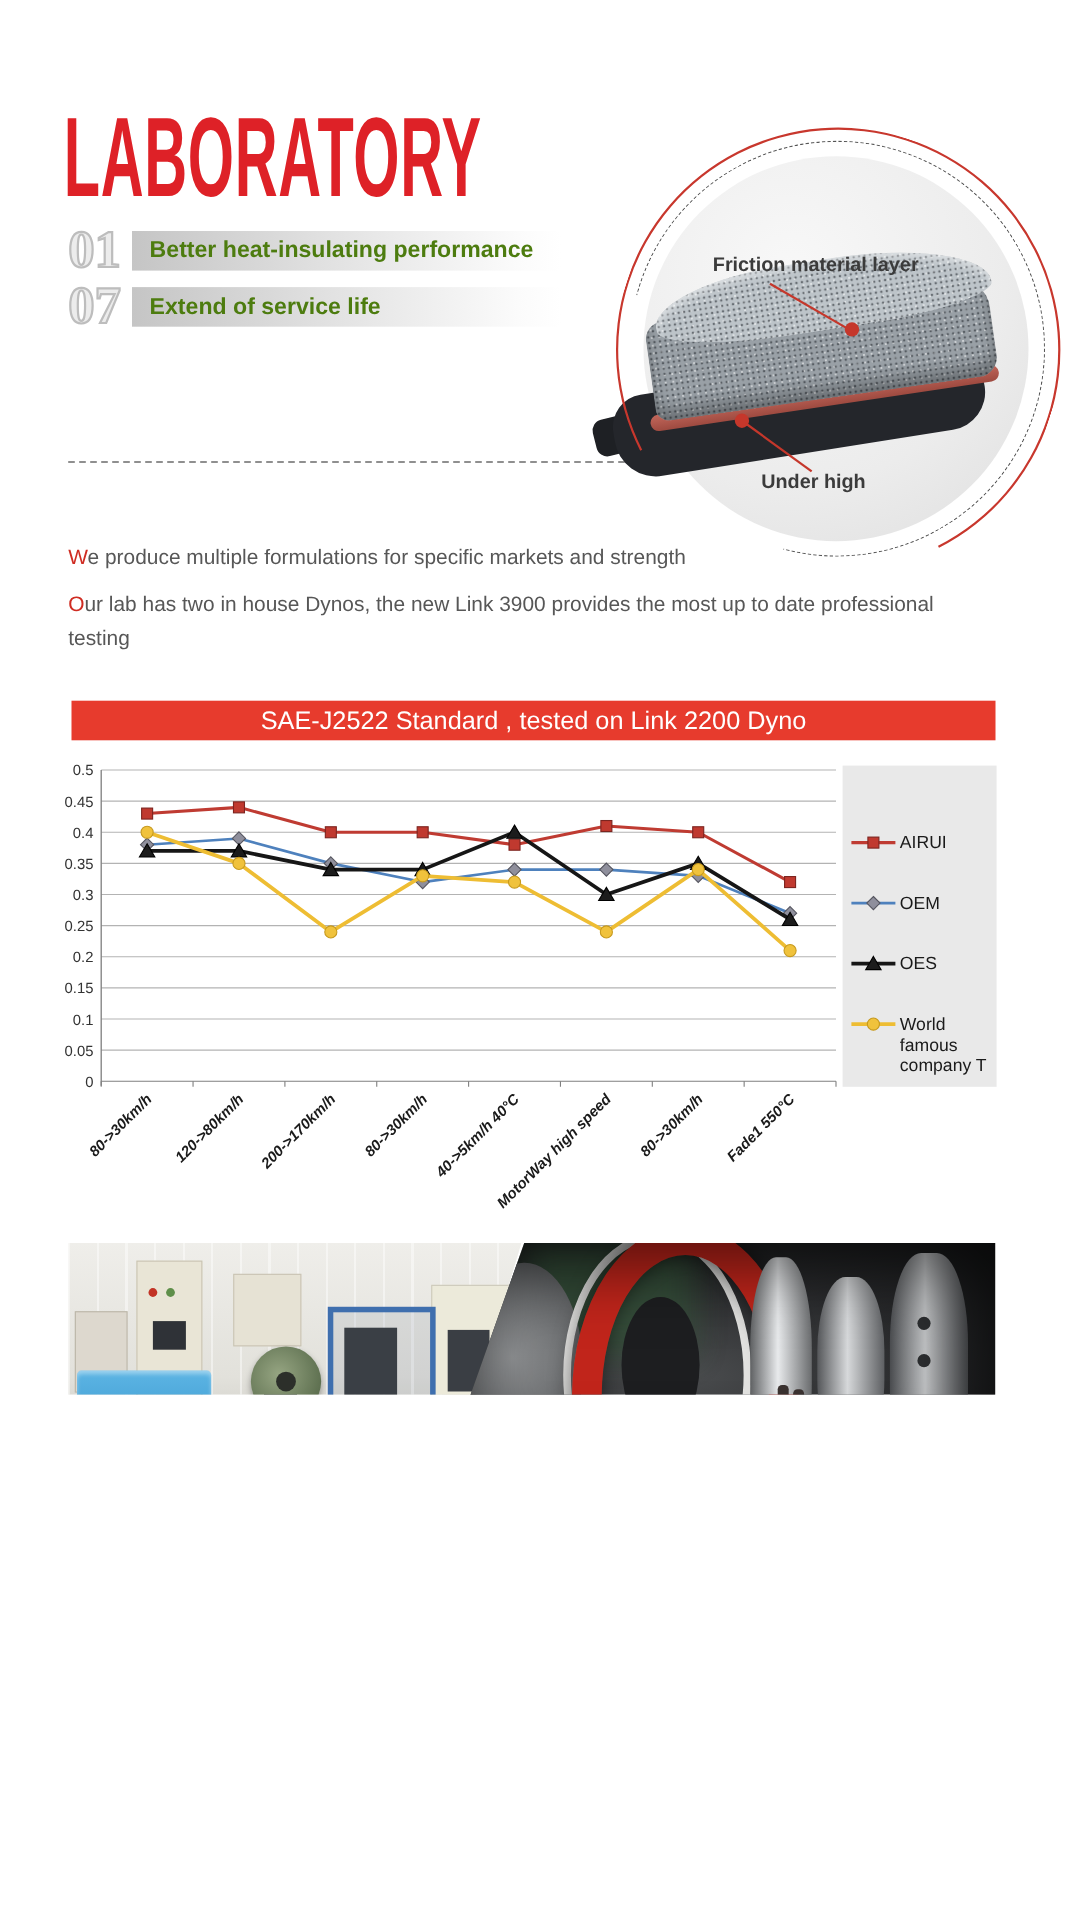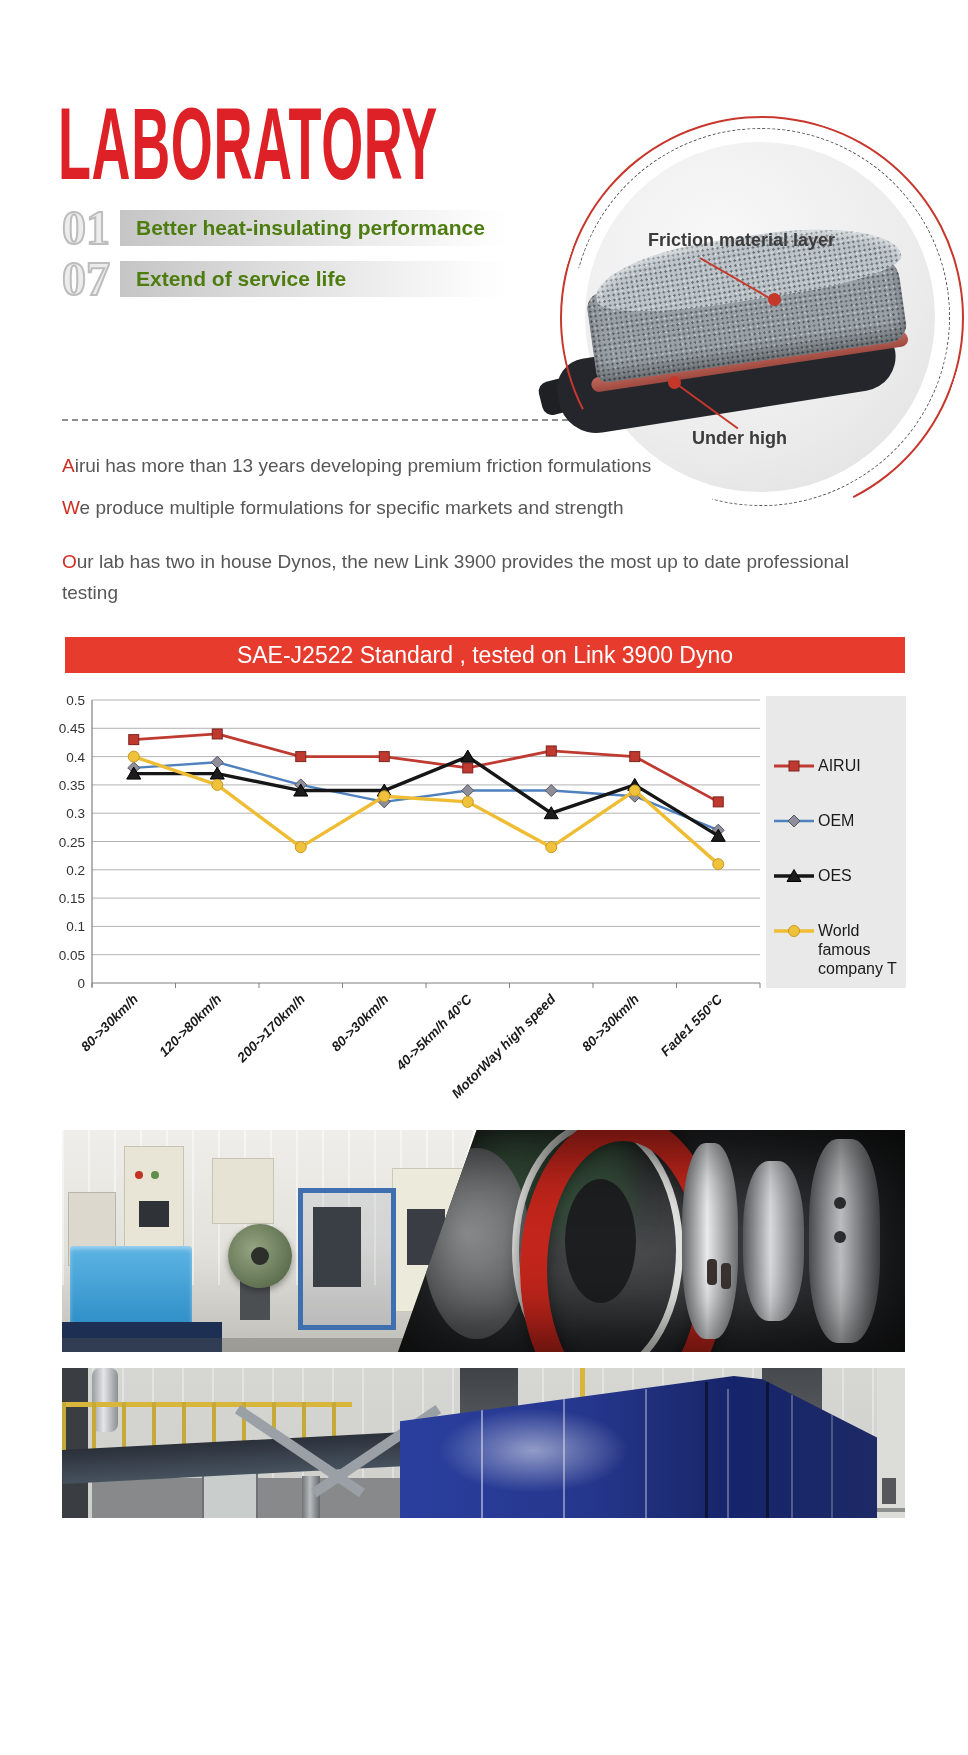--- a/index.html
+++ b/index.html
@@ -1,16 +1,16 @@
 <!DOCTYPE html>
 <html><head>
 <meta charset="utf-8">
 <style>
   html,body{margin:0;padding:0;background:#ffffff;}
-  .page{position:relative;width:968px;height:1518px;background:#fff;overflow:hidden;
+  .page{position:relative;width:968px;height:1268px;background:#fff;overflow:hidden;
         font-family:"Liberation Sans",sans-serif;}
   .abs{position:absolute;}
   
   .title{position:absolute;left:58px;top:86px;font-size:90px;font-weight:700;color:#de2127;
          letter-spacing:1px;transform:scale(.60,1.14);transform-origin:0 0;white-space:nowrap;}
   
   .feat{position:absolute;left:62px;width:448px;height:42px;}
   .feat-bar{position:absolute;left:58px;top:2px;width:390px;height:36px;
             background:linear-gradient(90deg,#c5c5c5 0%,#e7e7e7 55%,#fbfbfb 90%,#fff 100%);}
   .feat-num{position:absolute;left:0;top:-8px;font-family:"Liberation Serif",serif;
@@ -95,25 +95,24 @@
   </div>
   <div class="arc-red"></div>
   <div class="arc-dash"></div>
   <div class="pad-label" style="left:648px;top:230px;">Friction material layer</div>
   <div class="lead-line" style="left:700px;top:257px;width:86px;transform:rotate(30deg);"></div>
   <div class="lead-dot" style="left:768px;top:293px;"></div>
   <div class="lead-dot" style="left:668px;top:376px;"></div>
   <div class="lead-line" style="left:678px;top:384px;width:74px;transform:rotate(36deg);"></div>
   <div class="pad-label" style="left:692px;top:428px;">Under high</div>
 
-  <div class="para" style="top:450px;"><span class="lead">A</span><span>irui  has more than 13 years developing premium friction formulations</span></div>
   <div class="para" style="top:492px;"><span class="lead">W</span><span>e produce multiple formulations for specific markets and strength</span></div>
-  <div class="para" style="top:534px;margin-top:12px;"><span class="lead">O</span><span>ur lab has two in house Dynos, the new Link 3900 provides the most up to date professional testing</span></div>
-
-  <div class="banner">SAE-J2522 Standard , tested on Link 3900 Dyno</div>
+  <div class="para" style="top:534px;"><span class="lead">O</span><span>ur lab has two in house Dynos, the new Link 3900 provides the most up to date professional testing</span></div>
+
+  <div class="banner">SAE-J2522 Standard , tested on Link 2200 Dyno</div>
 
   <svg id="chart-svg" width="860" height="415">
       <line x1="42" y1="12" x2="710" y2="12" stroke="#b3b3b3" stroke-width="1"></line>
       <text x="35" y="17" text-anchor="end" font-size="13.5" fill="#333">0.5</text>
       <line x1="42" y1="40.3" x2="710" y2="40.3" stroke="#b3b3b3" stroke-width="1"></line>
       <text x="35" y="45.3" text-anchor="end" font-size="13.5" fill="#333">0.45</text>
       <line x1="42" y1="68.6" x2="710" y2="68.6" stroke="#b3b3b3" stroke-width="1"></line>
       <text x="35" y="73.6" text-anchor="end" font-size="13.5" fill="#333">0.4</text>
       <line x1="42" y1="96.9" x2="710" y2="96.9" stroke="#b3b3b3" stroke-width="1"></line>
       <text x="35" y="101.9" text-anchor="end" font-size="13.5" fill="#333">0.35</text>

